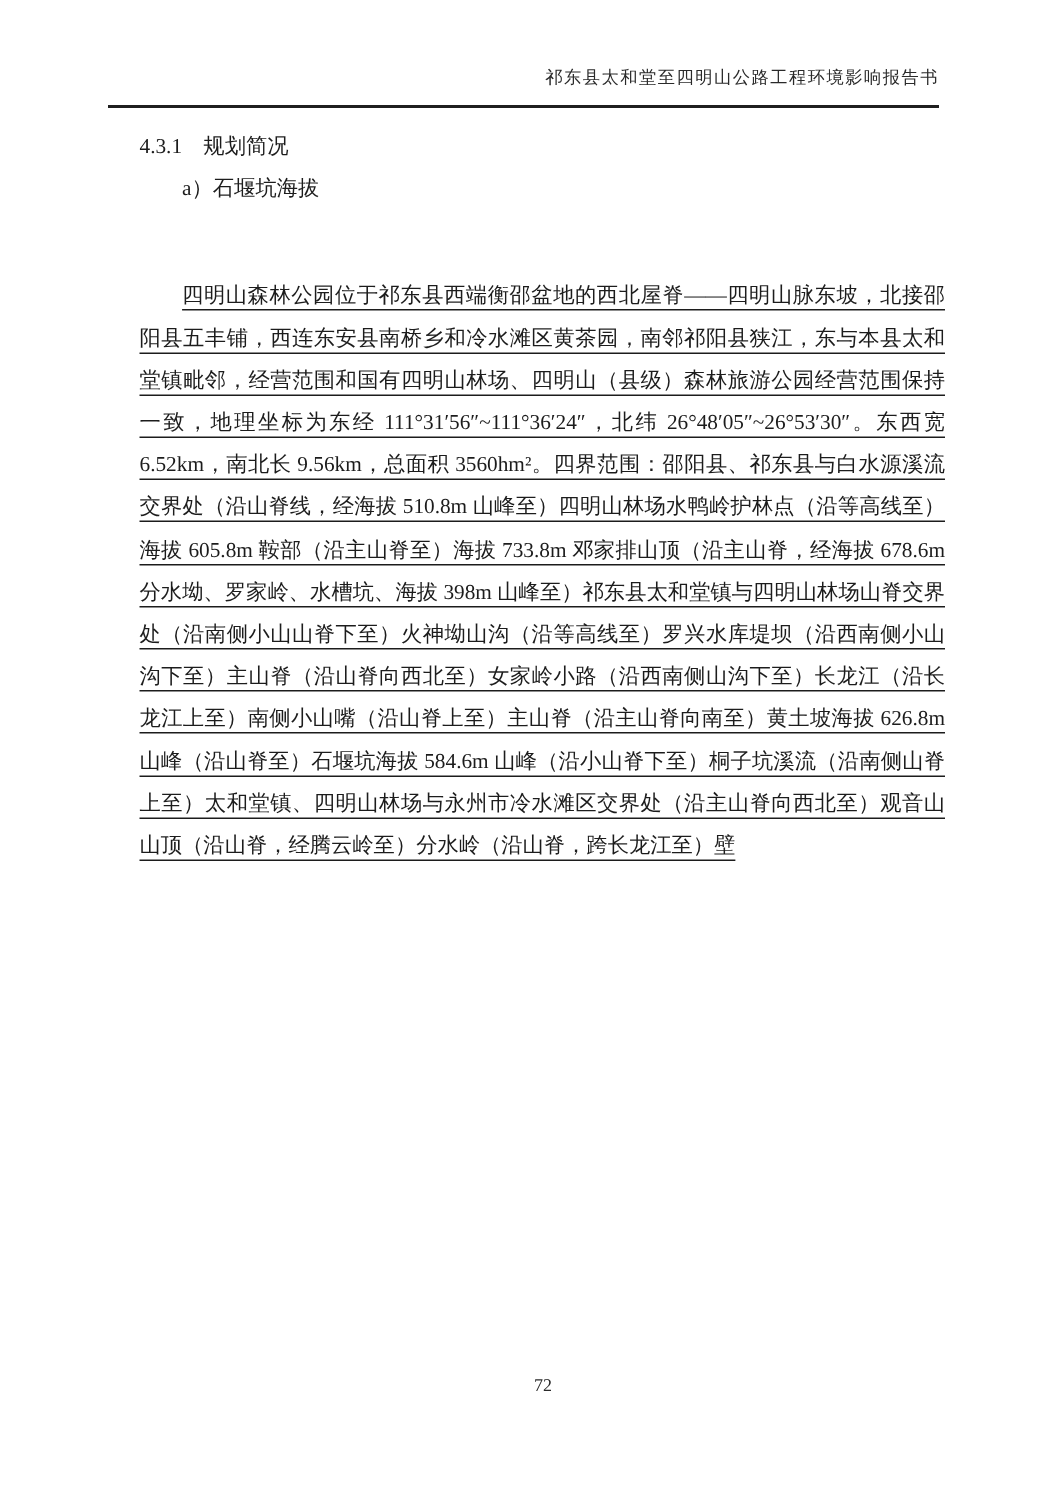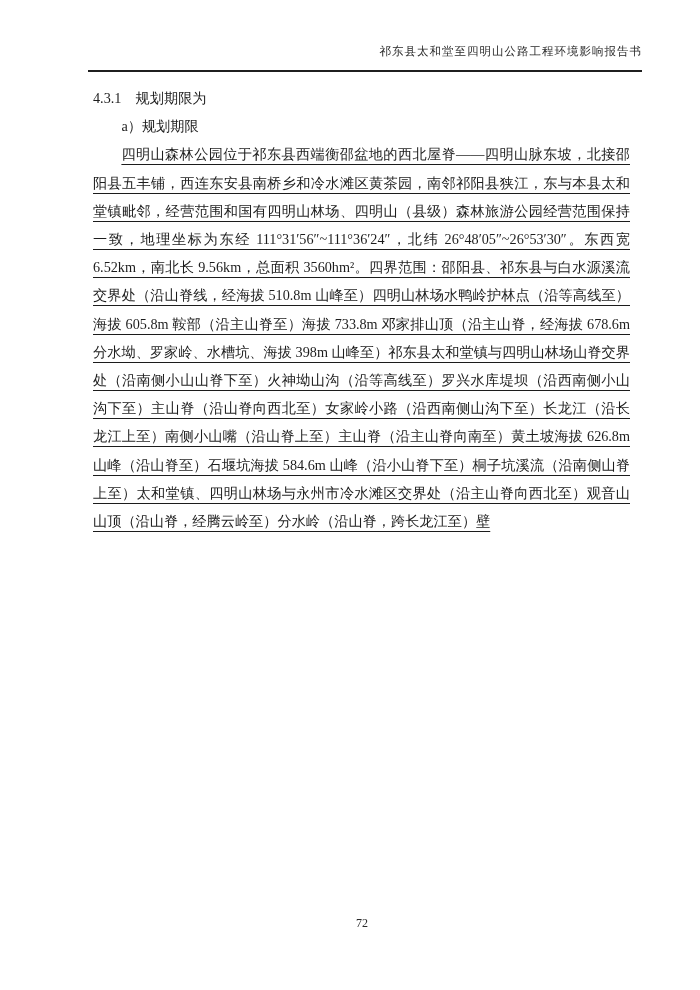--- a/index.html
+++ b/index.html
@@ -10,21 +10,21 @@
     height:990px;
     margin:0 auto;
     background:#ffffff;
     color:#1c1c1c;
     font-family:"Liberation Serif","DejaVu Serif",serif;
     overflow:hidden;
   }
   .page-header {
     position:absolute;
     top:44px;
-    left:88px;
+    left:72px;
     width:554px;
     text-align:right;
     font-size:11.5px;
     letter-spacing:1px;
     color:#2a2a2a;
     padding-bottom:11px;
     border-bottom:2px solid #1f1f1f;
   }
   .doc-body {
     position:absolute;
@@ -44,20 +44,21 @@
     text-indent:0;
     letter-spacing:0.5px;
   }
   .heading-l2 { text-indent:0; }
   .item-head { text-indent:2em; }
   .underlined {
     text-decoration:underline;
     text-decoration-thickness:1px;
     text-underline-offset:5px;
     text-decoration-skip-ink:none;
+    margin-top:43px;
   }
   .page-footer {
     position:absolute;
     top:916px;
     left:12px;
     width:100%;
     text-align:center;
     font-size:12px;
     color:#2a2a2a;
   }
@@ -67,23 +68,23 @@
 
 <div class="page">
 
   <div class="page-header">祁东县太和堂至四明山公路工程环境影响报告书</div>
 
   <div class="doc-body">
 
 
 
 
-    <p class="para heading-l2">4.3.1　规划期限为</p>
+    <p class="para heading-l2">4.3.1　规划简况</p>
 
-    <p class="para item-head">a）规划期限</p>
+    <p class="para item-head">a）石堰坑海拔</p>
 
 
 
     <p class="para underlined">四明山森林公园位于祁东县西端衡邵盆地的西北屋脊——四明山脉东坡，北接邵阳县五丰铺，西连东安县南桥乡和冷水滩区黄茶园，南邻祁阳县狭江，东与本县太和堂镇毗邻，经营范围和国有四明山林场、四明山（县级）森林旅游公园经营范围保持一致，地理坐标为东经 111°31′56″~111°36′24″，北纬 26°48′05″~26°53′30″。东西宽 6.52km，南北长 9.56km，总面积 3560hm²。四界范围：邵阳县、祁东县与白水源溪流交界处（沿山脊线，经海拔 510.8m 山峰至）四明山林场水鸭岭护林点（沿等高线至）海拔 605.8m 鞍部（沿主山脊至）海拔 733.8m 邓家排山顶（沿主山脊，经海拔 678.6m 分水坳、罗家岭、水槽坑、海拔 398m 山峰至）祁东县太和堂镇与四明山林场山脊交界处（沿南侧小山山脊下至）火神坳山沟（沿等高线至）罗兴水库堤坝（沿西南侧小山沟下至）主山脊（沿山脊向西北至）女家岭小路（沿西南侧山沟下至）长龙江（沿长龙江上至）南侧小山嘴（沿山脊上至）主山脊（沿主山脊向南至）黄土坡海拔 626.8m 山峰（沿山脊至）石堰坑海拔 584.6m 山峰（沿小山脊下至）桐子坑溪流（沿南侧山脊上至）太和堂镇、四明山林场与永州市冷水滩区交界处（沿主山脊向西北至）观音山山顶（沿山脊，经腾云岭至）分水岭（沿山脊，跨长龙江至）壁</p>
 
   </div>
 
   <div class="page-footer">72</div>
 
 </div>

